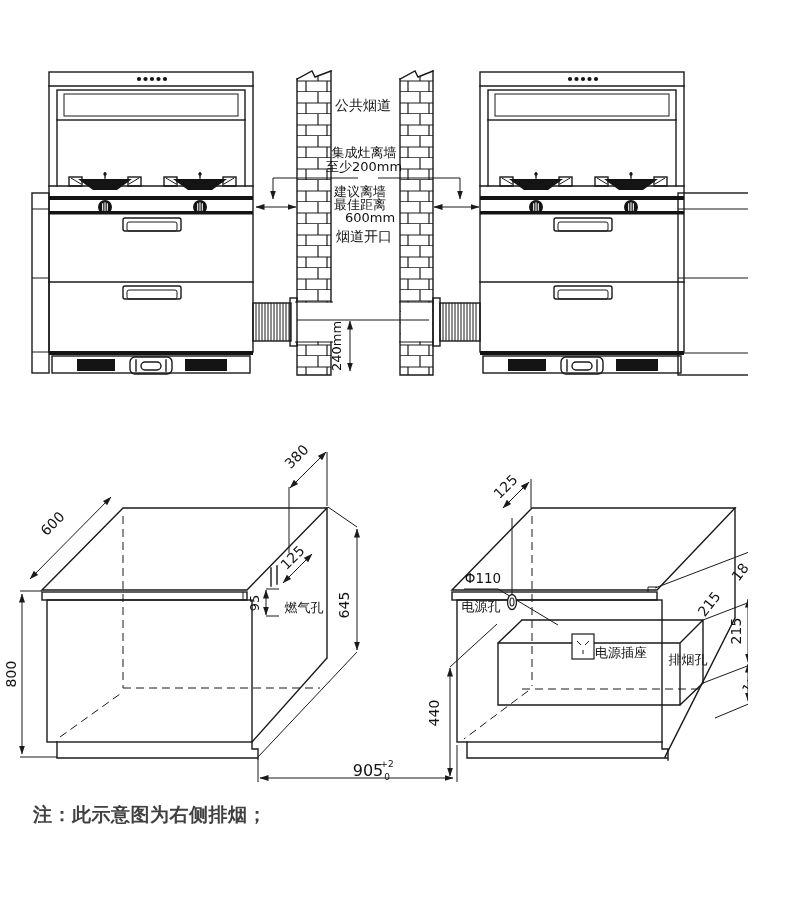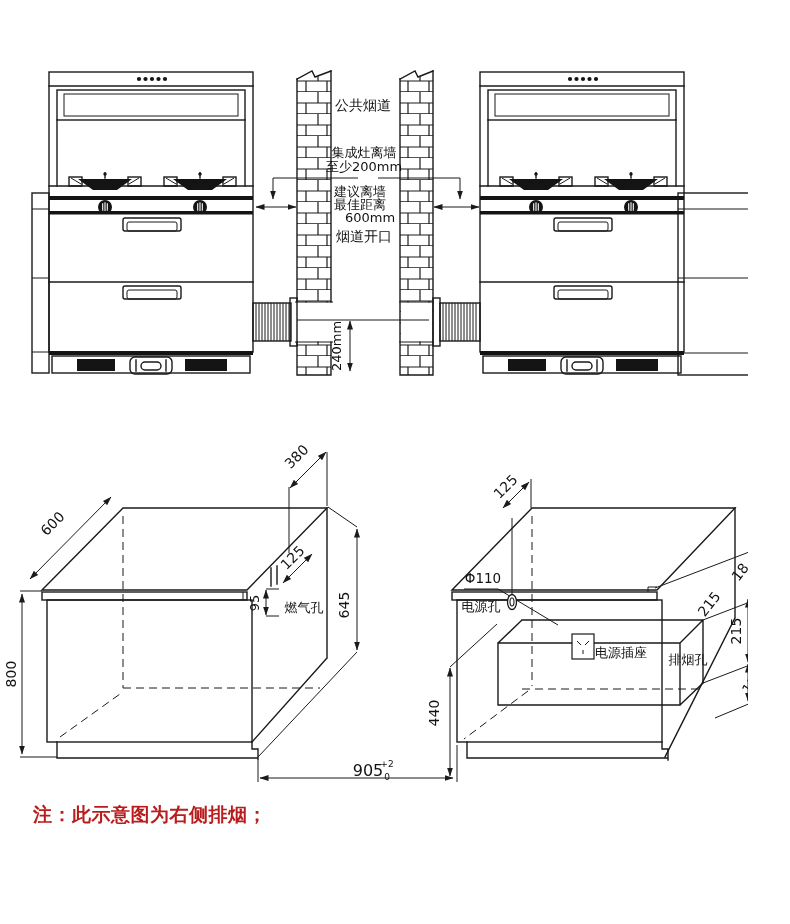--- a/index.html
+++ b/index.html
@@ -3,21 +3,21 @@
 <meta charset="utf-8">
 <style>
   html,body{margin:0;padding:0;background:#fff;}
   .canvas{position:relative;width:748px;height:924px;background:#fff;overflow:hidden;
           font-family:"Liberation Sans","DejaVu Sans",sans-serif;}
   svg text{fill:#111;text-anchor:middle;font-family:"DejaVu Sans","Liberation Sans",sans-serif;}
   .ln{stroke:#1a1a1a;stroke-width:1.4;fill:none;stroke-linecap:square;}
   .thin{stroke:#1a1a1a;stroke-width:1;fill:none;}
   .dash{stroke-dasharray:8 5;}
   .blk{fill:#141414;stroke:none;}
-  .note{position:absolute;left:33px;top:801px;width:745px;color:#b91c1c;
+  .note{position:absolute;left:33px;top:801px;width:745px;color:#404040;
         font-size:19px;line-height:27px;font-weight:600;letter-spacing:0.5px;}
 </style>
 </head>
 <body>
 
 <div class="canvas">
 <svg width="790" height="800" viewBox="0 0 790 800">
   <defs>
     <marker id="mE" markerWidth="11" markerHeight="8" refX="8.5" refY="3" orient="auto">
           <path d="M0,0L9,3L0,6Z" fill="#1a1a1a"></path>

